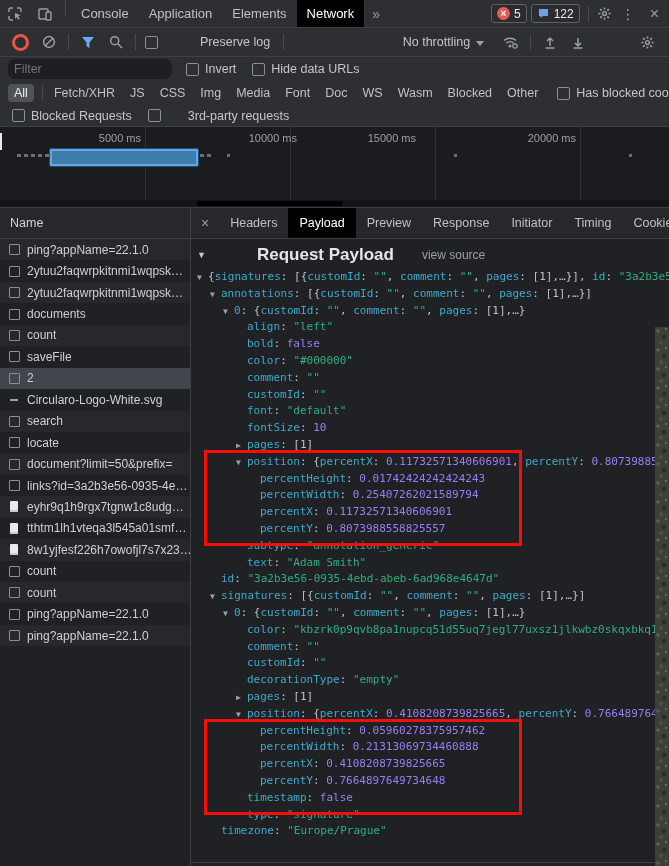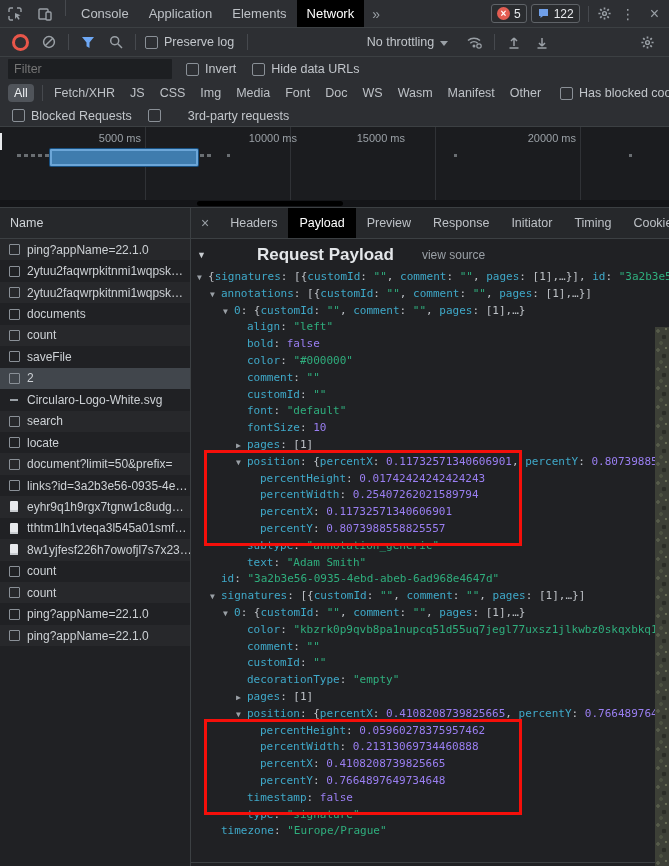--- a/index.html
+++ b/index.html
@@ -19,21 +19,21 @@
   .badge{display:flex;align-items:center;border:1px solid #5f6368;border-radius:3px;height:17px;padding:0 5px;margin-left:4px;background:#2a2c2f;}
   .badge .num{color:#e8eaed;font-size:12px;margin-left:4px;}
   .errdot{width:13px;height:13px;border-radius:50%;background:#e35d52;color:#fff;font-size:10px;line-height:13px;text-align:center;font-weight:bold;}
   
   .bar2{top:28px;left:0;right:0;height:28px;background:#2d2f33;display:flex;align-items:center;padding:0 6px;border-bottom:1px solid #3c4043;}
   .recdot{width:11px;height:11px;border:3px solid #e8564a;border-radius:50%;margin:0 6px;}
   .tbtxt{color:#c2c6cb;margin-right:4px;white-space:nowrap;}
   .caret{width:0;height:0;border-left:4px solid transparent;border-right:4px solid transparent;border-top:5px solid #9aa0a6;margin:2px 8px 0 2px;}
   
   .bar3{top:57px;left:0;right:0;height:24px;background:#2d2f33;display:flex;align-items:center;padding:0 8px;}
-  .filterbox{width:152px;height:18px;background:#1d1f22;border-radius:1px;color:#80868b;
+  .filterbox{width:152px;height:18px;background:#1d1f22;border-radius:7px;color:#80868b;
     font-size:12.5px;line-height:18px;padding:1px 6px;border:none;outline:none;font-family:"Liberation Sans",sans-serif;}
   
   .bar4{top:81px;left:0;right:0;height:24px;background:#2d2f33;display:flex;align-items:center;padding:0 8px;}
   .chip{padding:2px 6px;margin-right:3px;color:#bdc1c6;white-space:nowrap;border-radius:4px;}
   .chip.active{background:#50545a;color:#eceef0;}
   
   .bar5{top:105px;left:0;right:0;height:21px;background:#2d2f33;display:flex;align-items:center;padding:0 6px;border-bottom:1px solid #3c4043;}
   
   .timeline{top:127px;left:0;right:0;height:80px;background:#1b1c1f;border-bottom:1px solid #3c4043;overflow:hidden;}
   .gridline{position:absolute;top:0;bottom:7px;width:1px;background:#303236;}
@@ -149,21 +149,21 @@
           <path d="M1 1h12L8.5 6.5V12l-3-1.8V6.5z" fill="#6ea8f5"></path>
         </svg>
     </span>
     <span class="icon" style="padding:0 7px;">
       <svg width="14" height="14" viewBox="0 0 14 14">
           <circle cx="5.7" cy="5.7" r="4" fill="none" stroke="#9aa0a6" stroke-width="1.5"></circle>
           <path d="M8.8 8.8L13 13" stroke="#9aa0a6" stroke-width="1.5"></path>
         </svg>
     </span>
     <span class="vsep"></span>
-    <span class="row" style="padding:0 4px;">
+    <span class="row" style="padding:0 4px;gap:36px;">
       <span class="cb"></span>
       <span class="tbtxt">Preserve log</span>
     </span>
     <span class="vsep"></span>
     <span class="row" style="padding:0 4px;margin-top:43px;">
       <span class="cb"></span>
       <span class="tbtxt">Disable cache</span>
     </span>
     <span class="row" style="padding:0 4px;">
       <span class="tbtxt">No throttling</span>
@@ -219,21 +219,21 @@
         <span class="vsep"></span>
         <span class="chip">Fetch/XHR</span>
         <span class="chip">JS</span>
         <span class="chip">CSS</span>
         <span class="chip">Img</span>
         <span class="chip">Media</span>
         <span class="chip">Font</span>
         <span class="chip">Doc</span>
         <span class="chip">WS</span>
         <span class="chip">Wasm</span>
-        <span class="chip">Manifest</span>
+        <span class="chip">Blocked</span>
         <span class="chip">Other</span>
       </span>
     <span class="row" style="padding:0 6px 0 10px;">
       <span class="cb"></span>
       <span class="tbtxt">Has blocked cookies</span>
     </span>
   </div>
 
   <div class="abs bar5">
     <span class="row" style="padding:0 6px;">
@@ -246,21 +246,21 @@
     </span>
   </div>
 
   <div class="abs timeline">
     <div id="ticks">
         <div class="gridline" style="left: 145px;"></div>
         <div class="tick" style="left: 145px;">5000 ms</div>
         <div class="gridline" style="left: 290px;"></div>
         <div class="tick" style="left: 301px;">10000 ms</div>
         <div class="gridline" style="left: 435px;"></div>
-        <div class="tick" style="left: 409px;">15000 ms</div>
+        <div class="tick" style="left: 420px;">15000 ms</div>
         <div class="gridline" style="left: 580px;"></div>
         <div class="tick" style="left: 580px;">20000 ms</div>
       </div>
     <div class="handle"></div>
     <div class="dashes"></div>
     <div class="selband"></div>
     <div class="dashes2"></div>
     <div class="dot" style="left:227px;"></div>
     <div class="dot" style="left:454px;"></div>
     <div class="dot" style="left:629px;"></div>

